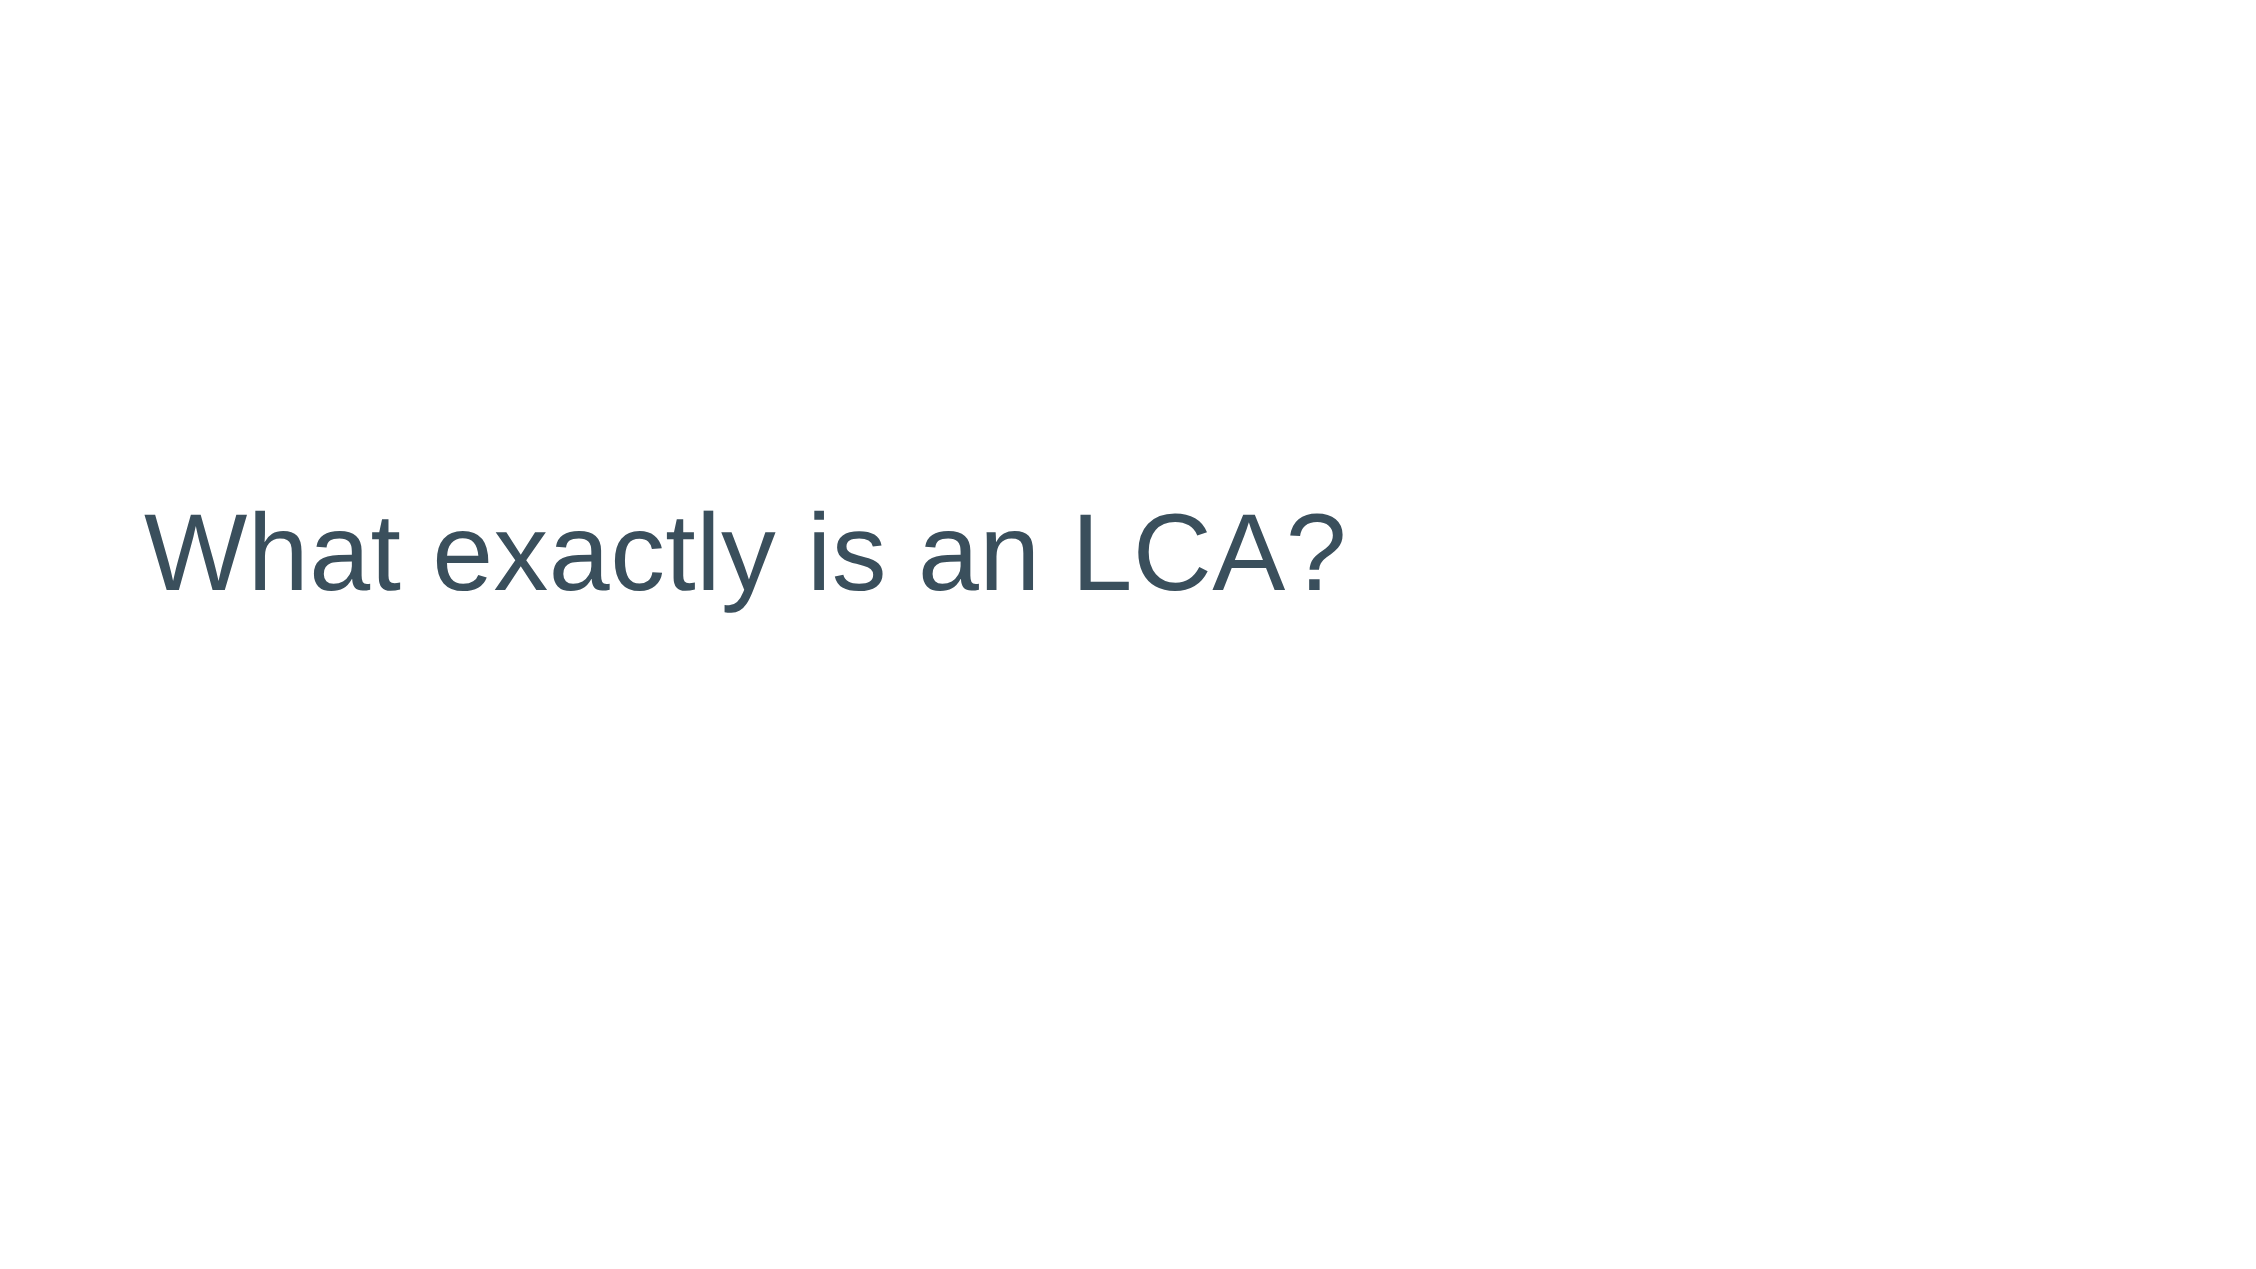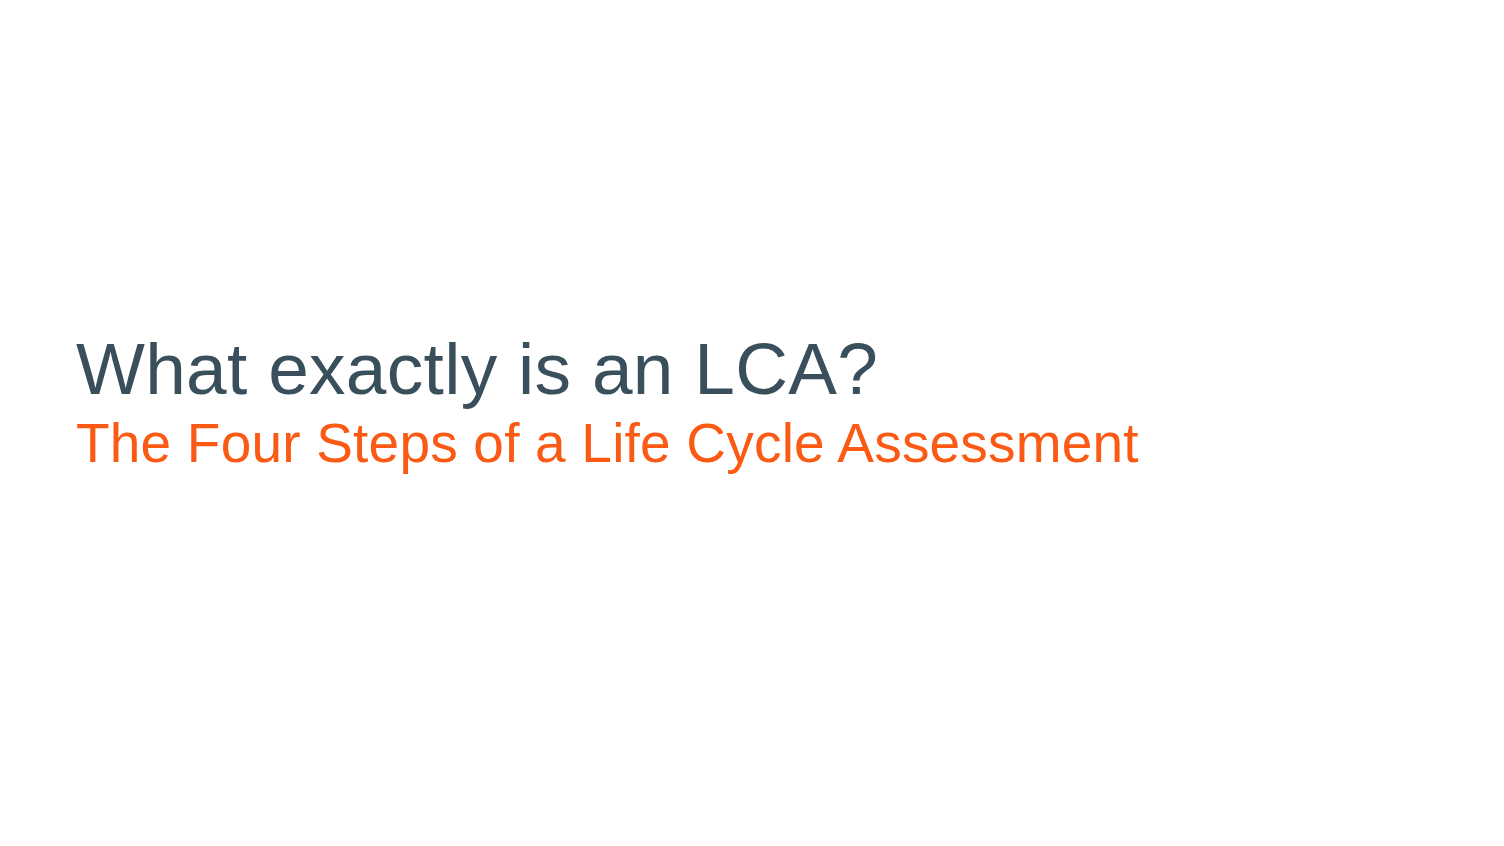--- a/index.html
+++ b/index.html
@@ -20,21 +20,21 @@
     position: relative;
     width: 1504px;
     height: 846px;
     background: #ffffff;
     overflow: hidden;
   }
 
   
   .headline-block {
     position: absolute;
-    left: 76px;
+    left: 96px;
     top: 332px;
     width: 1300px;
   }
 
   .slide-title {
     margin: 0;
     font-family: "Liberation Sans", sans-serif;
     font-weight: 300;
     font-size: 73px;
     line-height: 1.02;
@@ -97,17 +97,16 @@
     background: #fa5a14;
   }
 </style>
 </head>
 <body>
 
 <div class="slide">
 
   <div class="headline-block">
     <h1 class="slide-title">What exactly is an LCA?</h1>
-    <h2 class="slide-subtitle">The Four Steps of a Life Cycle Assessment</h2>
   </div>
 
 
 </div>
 
 </body></html>

